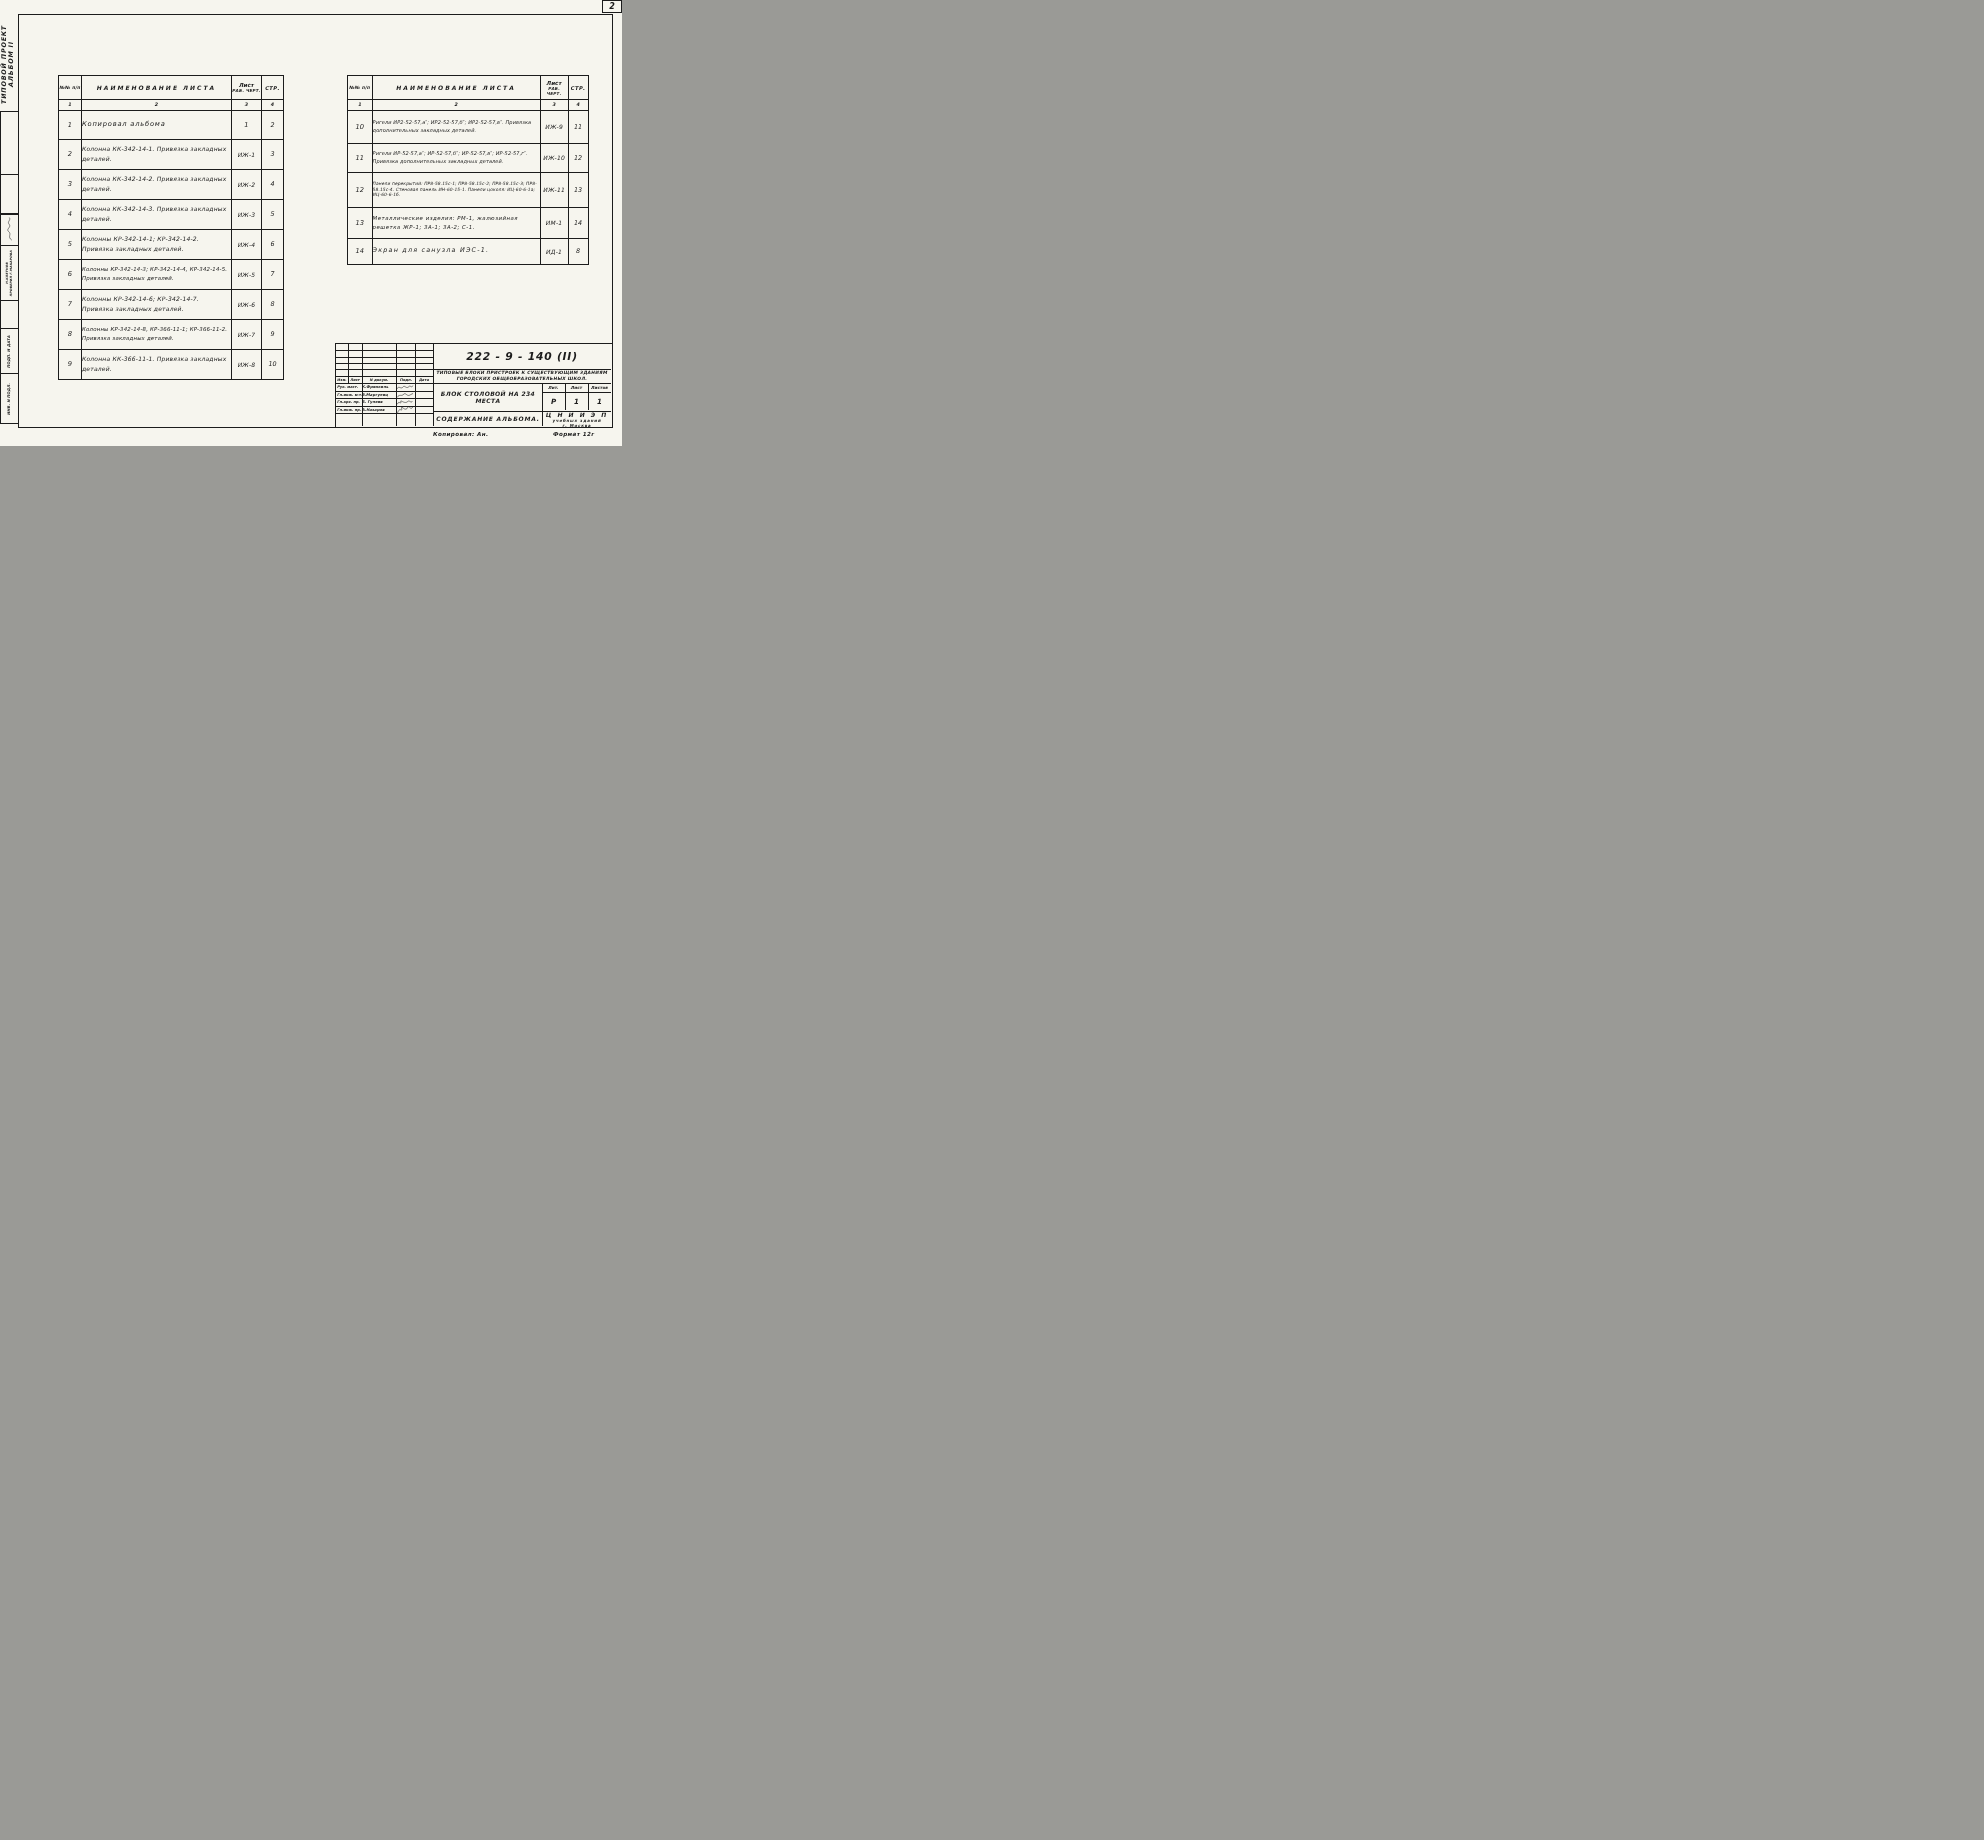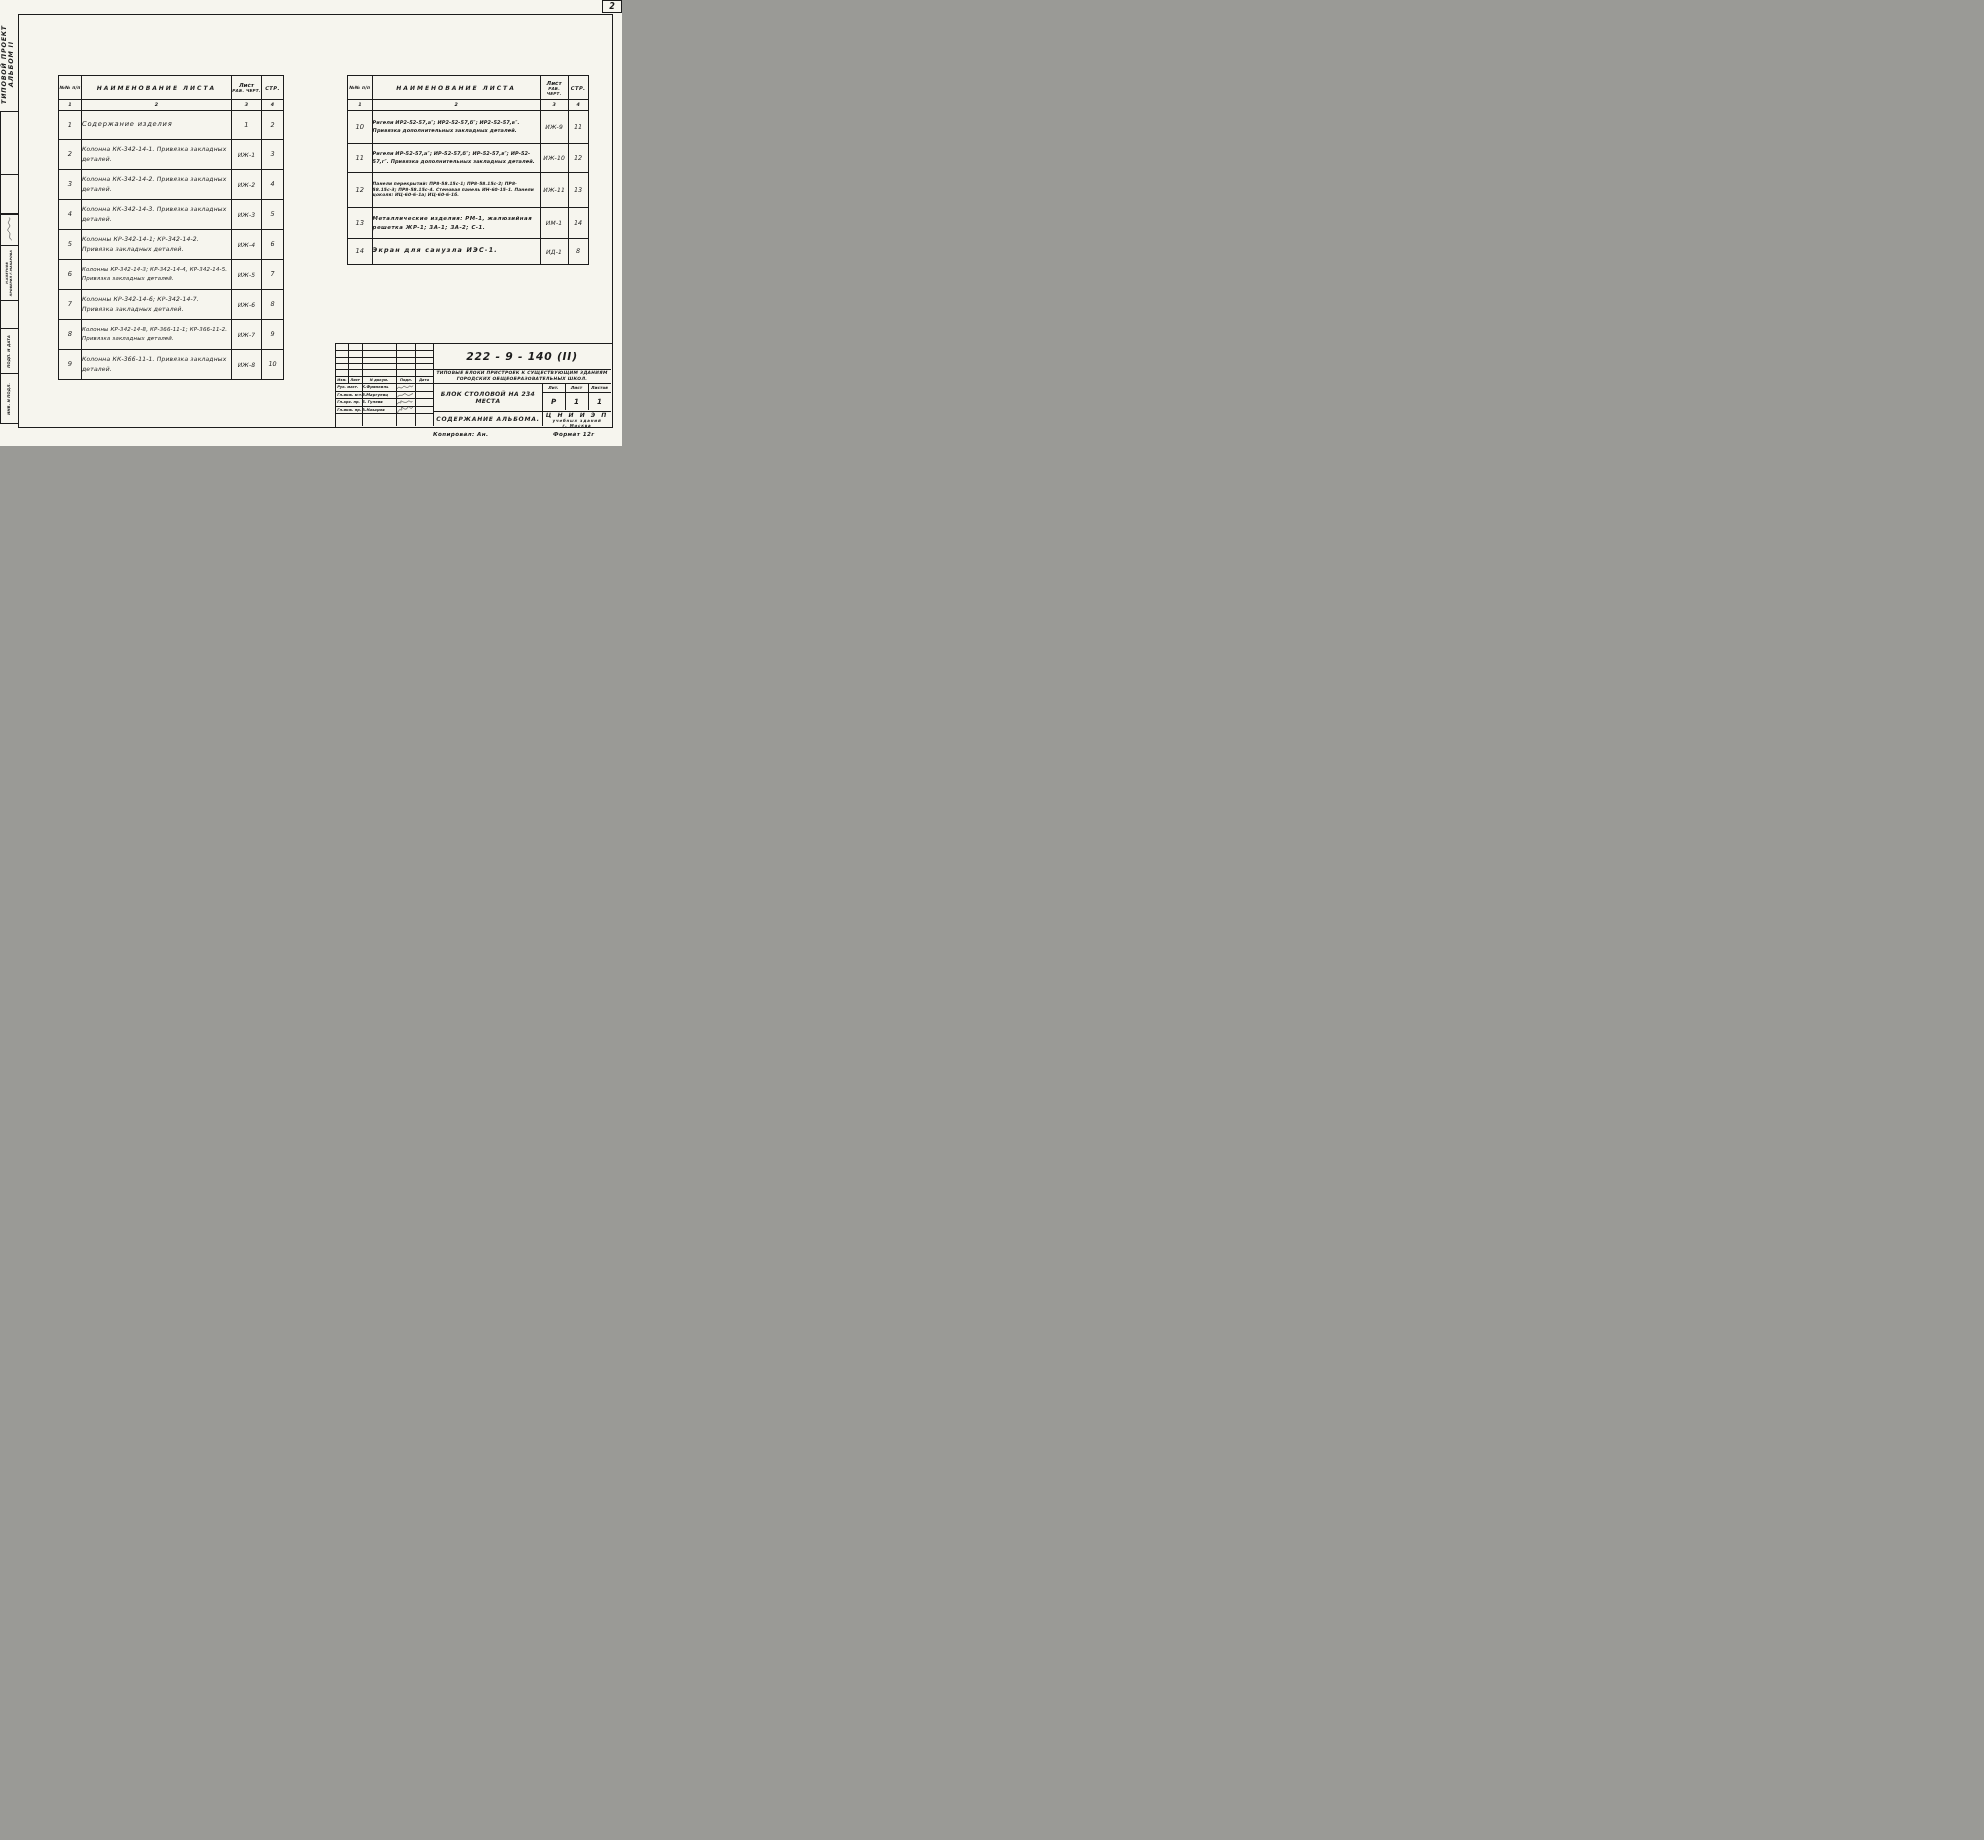--- a/index.html
+++ b/index.html
@@ -30,21 +30,21 @@
   .hdr-num{font-size:4.4px;letter-spacing:0.2px;}
   .hdr-name{font-size:6px;letter-spacing:2px;}
   .hdr-sheet1{font-size:5.6px;}
   .hdr-sheet2{font-size:4.2px;letter-spacing:0.2px;}
   .hdr-page{font-size:5.2px;letter-spacing:0.4px;}
   .nr td{font-size:4.8px;text-align:center;height:9.5px;font-weight:bold;}
   .num-c{text-align:center;font-size:6.7px;}
   .code-c{text-align:center;font-size:6px;letter-spacing:0.2px;}
   .page-c{text-align:center;font-size:6.4px;}
   .name-c{padding:2.4px 4.8px;font-size:6px;line-height:1.65;letter-spacing:0.2px;}
-  .name-r{padding:1.6px 4px;font-size:5px;line-height:1.5;letter-spacing:0.1px;font-weight:bold;}
+  .name-r{padding:1.6px 4px;font-size:5px;line-height:1.5;letter-spacing:0.1px;}
   .name-sm{font-size:4.4px;line-height:1.35;letter-spacing:0.1px;}
   .name-wide{font-size:5.4px;letter-spacing:0.5px;}
   
   .titleblock{left:335px;top:343px;width:278px;height:85px;border:1.2px solid #1c1c1c;box-sizing:border-box;}
   .hl{border-top:0.8px solid #1c1c1c;height:0;}
   .vl{border-left:0.8px solid #1c1c1c;width:0;}
   .vl3{border-left:1.2px solid #1c1c1c;width:0;}
   .tb-code{font-size:10.7px;letter-spacing:0.8px;font-weight:bold;}
   .tb-series{font-size:4.4px;font-weight:bold;letter-spacing:0.3px;line-height:1.35;text-transform:uppercase;}
   .tb-object{font-size:6px;font-weight:bold;letter-spacing:0.4px;}
@@ -113,21 +113,21 @@
       <td class="th hdr-page">СТР.</td>
     </tr>
     <tr class="nr">
       <td>1</td>
       <td>2</td>
       <td>3</td>
       <td>4</td>
     </tr>
     <tr style="height:29px">
       <td class="num-c">1</td>
-      <td class="name-c" style="font-size:6.7px;letter-spacing:0.8px;">Содержание изделия</td>
+      <td class="name-c" style="font-size:6.7px;letter-spacing:0.8px;">Копировал альбома</td>
       <td class="code-c" style="font-size:6.7px;">1</td>
       <td class="page-c">2</td>
     </tr>
     <tr style="height:30px">
       <td class="num-c">2</td>
       <td class="name-c">Колонна КК-342-14-1. Привязка закладных деталей.</td>
       <td class="code-c">ИЖ-1</td>
       <td class="page-c">3</td>
     </tr>
     <tr style="height:30px">

